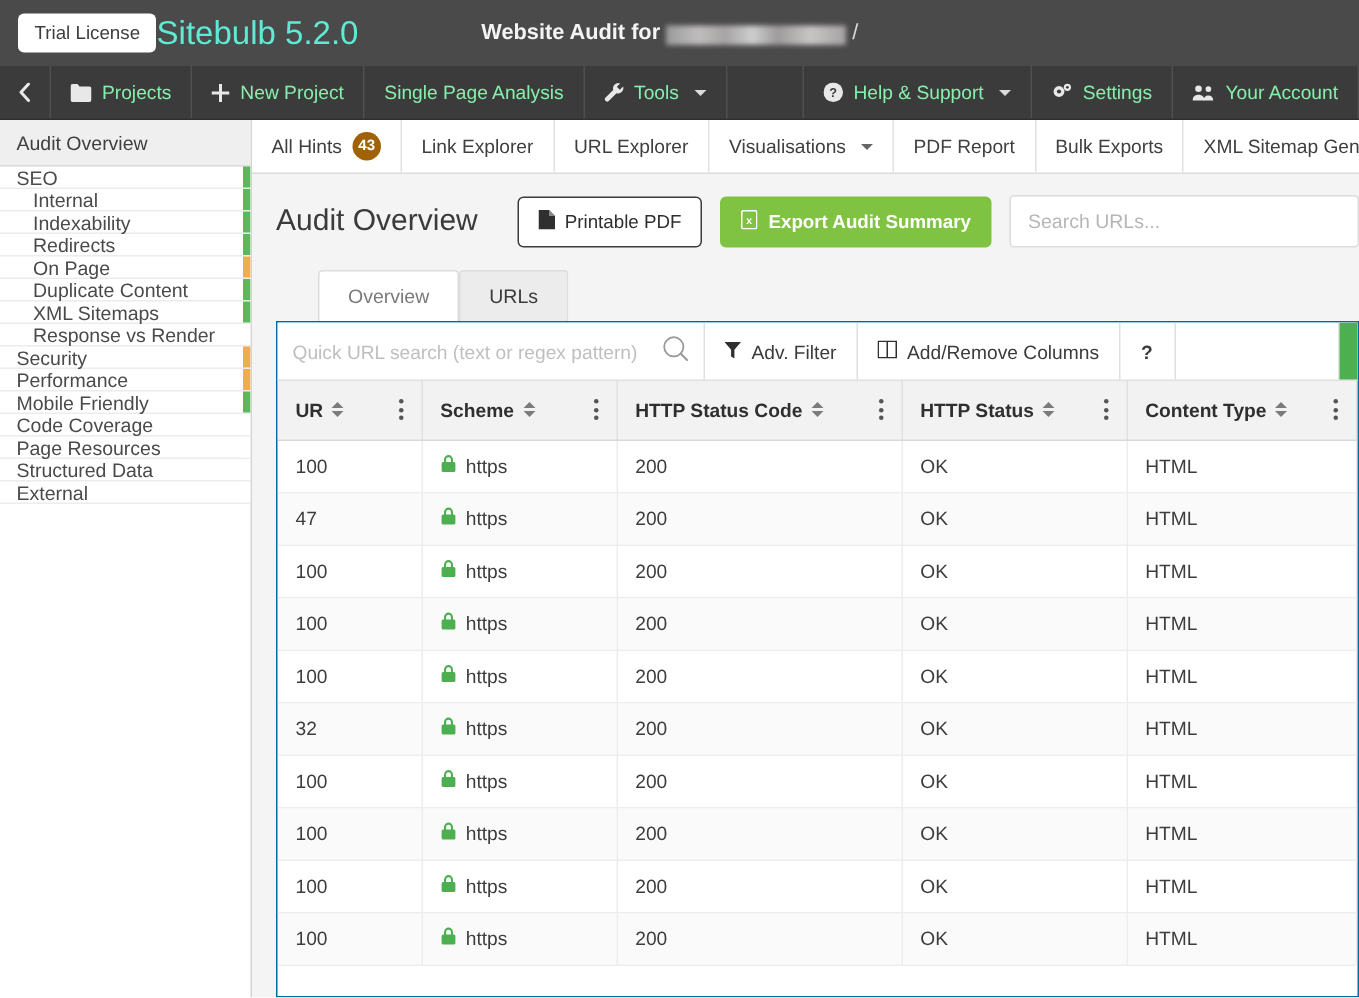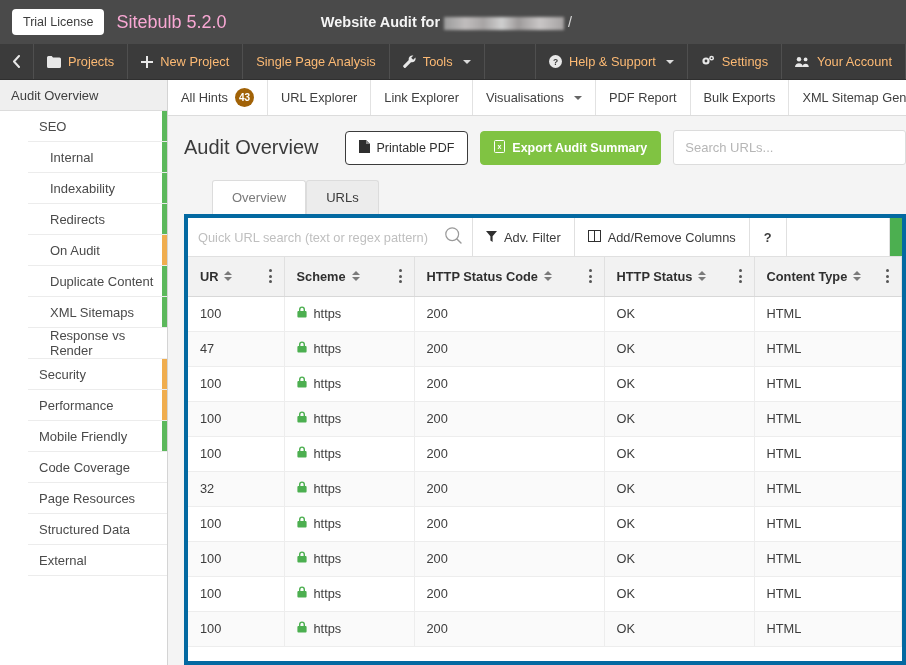--- a/index.html
+++ b/index.html
@@ -22,23 +22,23 @@
   .trial-badge {
     margin-left: 12px;
     background: #ffffff;
     color: #3d3d3d;
     font-size: 12.5px;
     padding: 6px 11px;
     border-radius: 4px;
     white-space: nowrap;
   }
   .app-title {
-    margin-left: 12px;
-    color: #f9a8d4;
-    font-size: 18px;
+    margin-left: 0;
+    color: #5eead4;
+    font-size: 22px;
     white-space: nowrap;
   }
   .audit-for {
     position: absolute;
     left: 0; right: 13px;
     text-align: center;
     color: #f4f4f4;
     font-size: 14.5px;
     font-weight: bold;
     display: flex;
@@ -57,21 +57,21 @@
     top: 1px;
   }
   .audit-slash { color:#d8d8d8; font-weight: normal; }
 
   
   .toolbar {
     height: 36px;
     background: #3b3b3b;
     display: flex;
     align-items: stretch;
-    color: #fdba74;
+    color: #86efac;
     font-size: 12.8px;
     border-bottom: 1px solid #2f2f2f;
   }
   .tb-item {
     display: flex;
     align-items: center;
     gap: 7px;
     padding: 0 13px;
     border-right: 1px solid #4f4f4f;
     white-space: nowrap;
@@ -103,29 +103,28 @@
   .sb-head {
     height: 31px;
     display: flex; align-items: center;
     padding-left: 11px;
     font-size: 13px;
     color: #3f3f3f;
     background: #efefef;
     border-bottom: 1px solid #dcdcdc;
   }
   .sb-item {
-    height: 31px;
+    height: 15px;
     display: flex; align-items: center;
     font-size: 13px;
     color: #4a4a4a;
     border-bottom: 1px solid #ececec;
     padding-left: 11px;
     cursor: pointer;
     position: relative;
-    margin-left: 28px;
   }
   .sb-item.child { padding-left: 22px; }
   .sb-item .bar {
     position: absolute;
     right: 0; top: 0; bottom: 0;
     width: 5px;
   }
 
   
   .main {
@@ -238,21 +237,21 @@
   .tab.active {
     background: #ececec;
     color: #3b3b3b;
     font-weight: normal;
   }
 
   
   .card {
     background: #ffffff;
     margin: 0 0 0 16px;
-    border: 4px solid #0369a1;
+    border: 1px solid #0369a1;
     flex: 1;
     display: flex;
     flex-direction: column;
     overflow: hidden;
   }
 
   
   .filterbar {
     height: 39px;
     display: flex;
@@ -449,21 +448,21 @@
         </div>
         <div class="sb-item child">
           <span>Indexability</span>
           <span class="bar" style="background: rgb(92, 184, 92);"></span>
         </div>
         <div class="sb-item child">
           <span>Redirects</span>
           <span class="bar" style="background: rgb(92, 184, 92);"></span>
         </div>
         <div class="sb-item child">
-          <span>On Audit</span>
+          <span>On Page</span>
           <span class="bar" style="background: rgb(240, 173, 78);"></span>
         </div>
         <div class="sb-item child">
           <span>Duplicate Content</span>
           <span class="bar" style="background: rgb(92, 184, 92);"></span>
         </div>
         <div class="sb-item child">
           <span>XML Sitemaps</span>
           <span class="bar" style="background: rgb(92, 184, 92);"></span>
         </div>
@@ -503,24 +502,24 @@
   </div>
 
   <div class="main">
 
     <div class="subnav" id="subnav">
         <div class="subnav-item">
           <span>All Hints</span>
           <span class="hint-badge">43</span>
         </div>
         <div class="subnav-item">
+          <span>Link Explorer</span>
+        </div>
+        <div class="subnav-item">
           <span>URL Explorer</span>
-        </div>
-        <div class="subnav-item">
-          <span>Link Explorer</span>
         </div>
         <div class="subnav-item">
           <span>Visualisations</span>
           <span class="caret-dk"></span>
         </div>
         <div class="subnav-item">
           <span>PDF Report</span>
         </div>
         <div class="subnav-item">
           <span>Bulk Exports</span>

